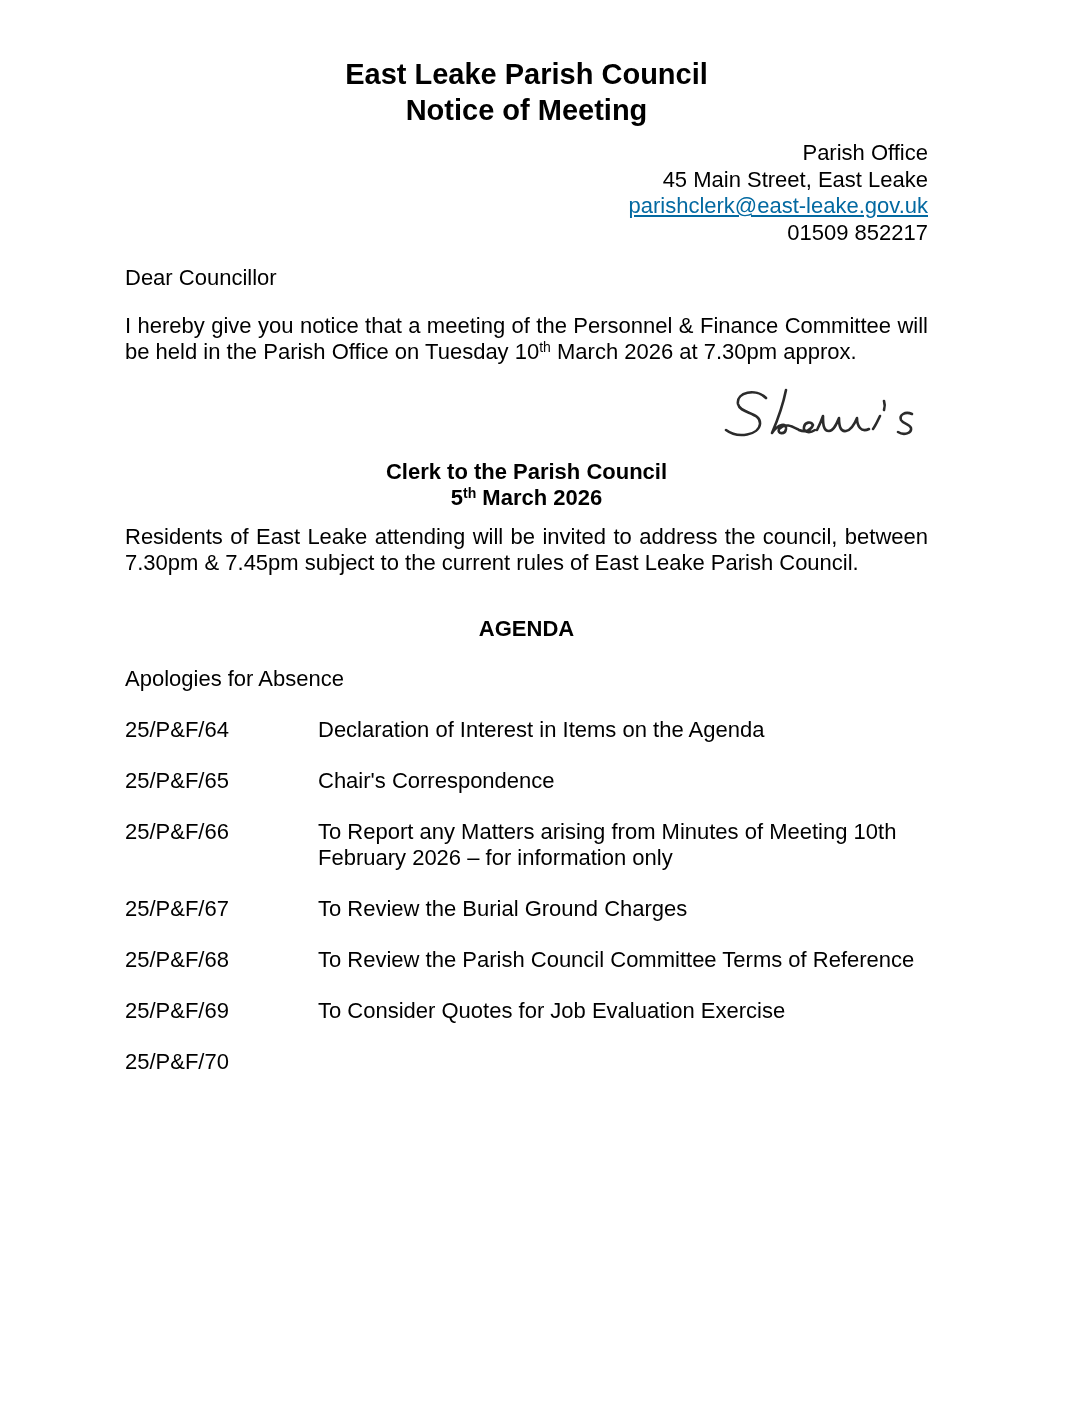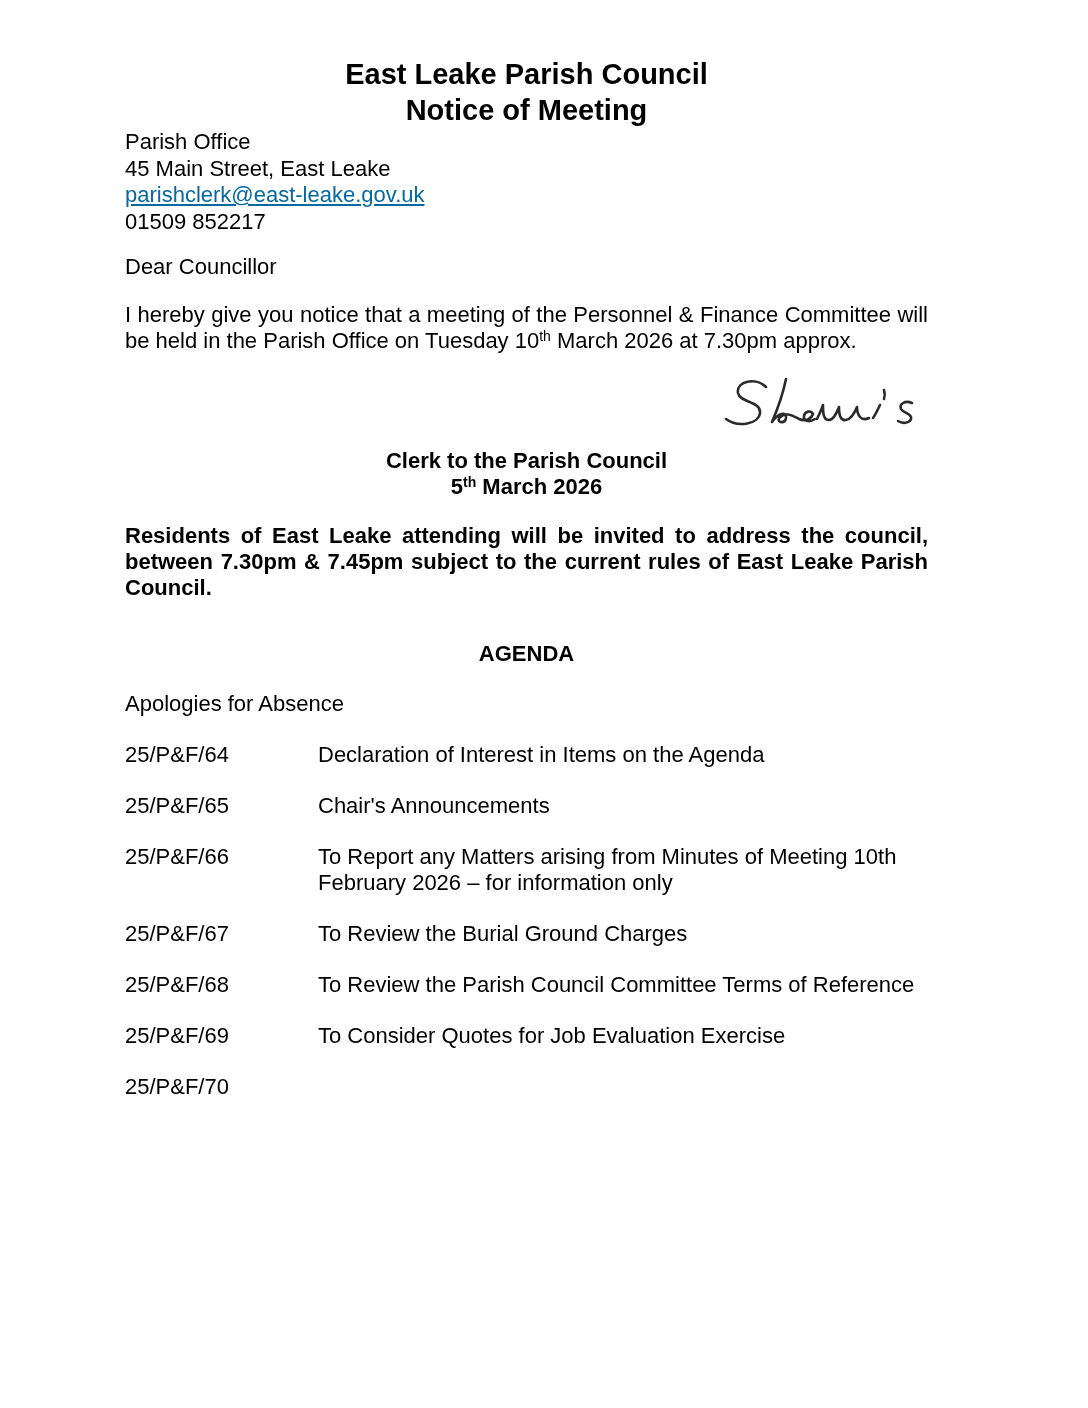--- a/index.html
+++ b/index.html
@@ -20,22 +20,22 @@
     height: 1012px;
     padding: 56px 160px 40px 125px;
   }
   .doc-title {
     text-align: center;
     font-weight: bold;
     font-size: 29px;
     line-height: 36px;
   }
   .contact-block {
-    margin-top: 1px;
-    text-align: left;
+    margin-top: 12px;
+    text-align: right;
     font-size: 22px;
     line-height: 26.5px;
   }
   .email-link {
     color: #0369a1;
     text-decoration: underline;
     cursor: pointer;
   }
   .salutation {
     margin-top: 19px;
@@ -62,25 +62,24 @@
     height: 66px;
   }
   .signoff {
     margin-top: 12px;
     text-align: center;
     font-weight: bold;
     font-size: 22px;
     line-height: 26px;
   }
   .residents-para {
-    margin-top: 21px;
+    margin-top: 11px;
     font-size: 22px;
     line-height: 26px;
     text-align: justify;
-    font-weight: bold;
   }
   .agenda-heading {
     margin-top: 40px;
     text-align: center;
     font-weight: bold;
     font-size: 22px;
     line-height: 26px;
   }
   .agenda-preamble {
     margin-top: 24px;
@@ -149,21 +148,21 @@
   <div class="agenda-heading">AGENDA</div>
 
   <div class="agenda-preamble">Apologies for Absence</div>
 
   <div class="agenda-row">
     <div class="agenda-ref">25/P&amp;F/64</div>
     <div class="agenda-text">Declaration of Interest in Items on the Agenda</div>
   </div>
   <div class="agenda-row">
     <div class="agenda-ref">25/P&amp;F/65</div>
-    <div class="agenda-text">Chair's Announcements</div>
+    <div class="agenda-text">Chair's Correspondence</div>
   </div>
   <div class="agenda-row">
     <div class="agenda-ref">25/P&amp;F/66</div>
     <div class="agenda-text">To Report any Matters arising from Minutes of Meeting 10th February 2026 – for information only</div>
   </div>
   <div class="agenda-row">
     <div class="agenda-ref">25/P&amp;F/67</div>
     <div class="agenda-text">To Review the Burial Ground Charges</div>
   </div>
   <div class="agenda-row">

